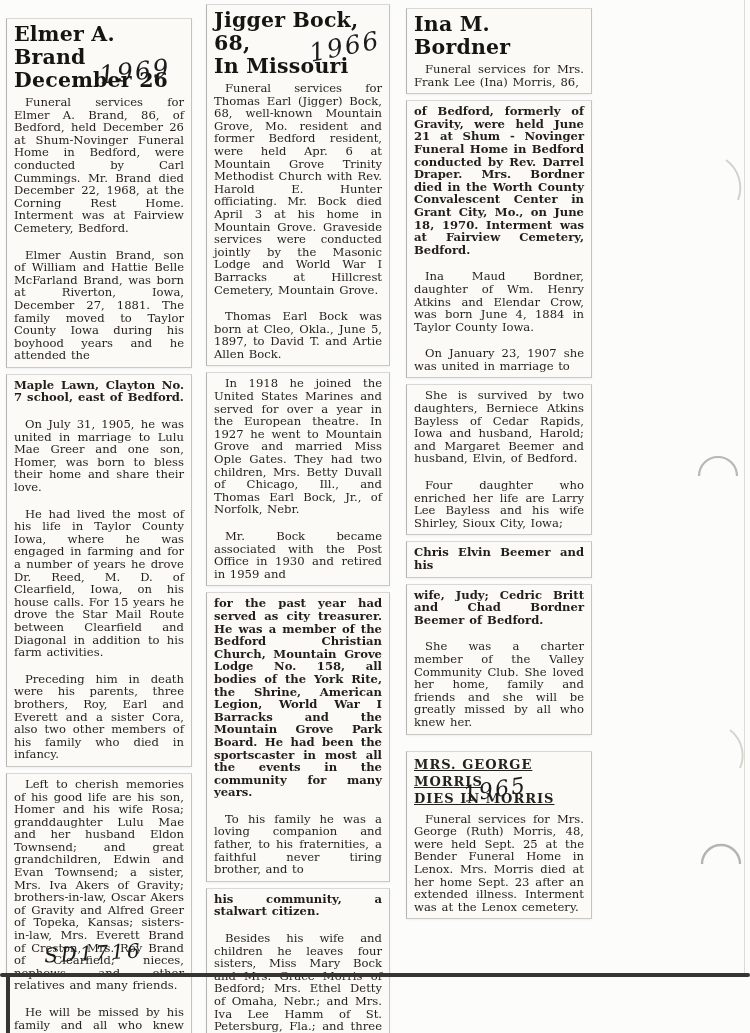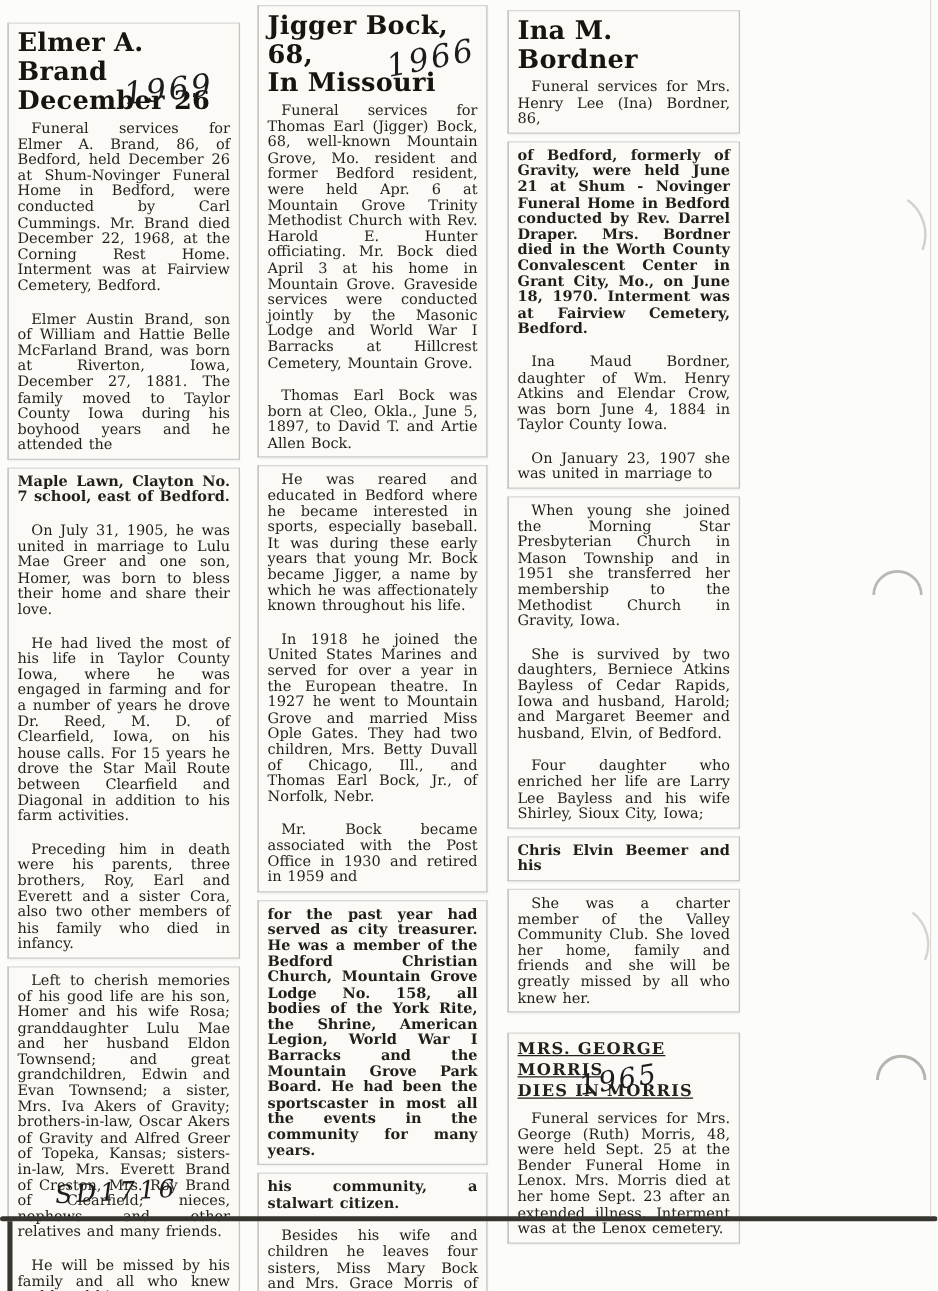--- a/index.html
+++ b/index.html
@@ -112,69 +112,69 @@
       <span>In Missouri</span>
     </h2>
     <span class="handwriting hw-1966">1966</span>
     <div class="body-text">
       <p>Funeral services for Thomas Earl (Jigger) Bock, 68, well-known Mountain Grove, Mo. resident and former Bedford resident, were held Apr. 6 at Mountain Grove Trinity Methodist Church with Rev. Harold E. Hunter officiating. Mr. Bock died April 3 at his home in Mountain Grove. Graveside services were conducted jointly by the Masonic Lodge and World War I Barracks at Hillcrest Cemetery, Mountain Grove.</p>
       <p>Thomas Earl Bock was born at Cleo, Okla., June 5, 1897, to David T. and Artie Allen Bock.</p>
     </div>
   </div>
   <div class="clip-piece">
     <div class="body-text">
-      <p>He was reared and educated in Bedford where he became interested in sports, especially baseball. It was during these early years that young Mr. Bock became Jigger, a name by which he was affectionately known throughout his life.</p>
       <p>In 1918 he joined the United States Marines and served for over a year in the European theatre. In 1927 he went to Mountain Grove and married Miss Ople Gates. They had two children, Mrs. Betty Duvall of Chicago, Ill., and Thomas Earl Bock, Jr., of Norfolk, Nebr.</p>
       <p>Mr. Bock became associated with the Post Office in 1930 and retired in 1959 and</p>
     </div>
   </div>
   <div class="clip-piece">
     <div class="body-text">
       <p class="cont">for the past year had served as city treasurer. He was a member of the Bedford Christian Church, Mountain Grove Lodge No. 158, all bodies of the York Rite, the Shrine, American Legion, World War I Barracks and the Mountain Grove Park Board. He had been the sportscaster in most all the events in the community for many years.</p>
+      <p>To his family he was a loving companion and father, to his fraternities, a faithful never tiring brother, and to</p>
     </div>
   </div>
   <div class="clip-piece">
     <div class="body-text">
       <p class="cont">his community, a stalwart citizen.</p>
       <p>Besides his wife and children he leaves four sisters, Miss Mary Bock and Mrs. Grace Morris of Bedford; Mrs. Ethel Detty of Omaha, Nebr.; and Mrs. Iva Lee Hamm of St. Petersburg, Fla.; and three grandchildren.</p>
 
     </div>
   </div>
 </div>
 
 <div class="col" id="col3">
   <div class="clip-piece">
     <h2 class="headline-lg">
       <span>Ina M. Bordner</span>
     </h2>
     <div class="body-text">
-      <p>Funeral services for Mrs. Henry Lee (Ina) Bordner, 86,</p>
+      <p>Funeral services for Mrs. Frank Lee (Ina) Morris, 86,</p>
     </div>
   </div>
   <div class="clip-piece">
     <div class="body-text">
       <p class="cont">of Bedford, formerly of Gravity, were held June 21 at Shum - Novinger Funeral Home in Bedford conducted by Rev. Darrel Draper. Mrs. Bordner died in the Worth County Convalescent Center in Grant City, Mo., on June 18, 1970. Interment was at Fairview Cemetery, Bedford.</p>
       <p>Ina Maud Bordner, daughter of Wm. Henry Atkins and Elendar Crow, was born June 4, 1884 in Taylor County Iowa.</p>
       <p>On January 23, 1907 she was united in marriage to</p>
     </div>
   </div>
   <div class="clip-piece">
     <div class="body-text">
-      <p>When young she joined the Morning Star Presbyterian Church in Mason Township and in 1951 she transferred her membership to the Methodist Church in Gravity, Iowa.</p>
       <p>She is survived by two daughters, Berniece Atkins Bayless of Cedar Rapids, Iowa and husband, Harold; and Margaret Beemer and husband, Elvin, of Bedford.</p>
       <p>Four daughter who enriched her life are Larry Lee Bayless and his wife Shirley, Sioux City, Iowa;</p>
     </div>
   </div>
   <div class="clip-piece">
     <div class="body-text">
       <p class="cont">Chris Elvin Beemer and his</p>
     </div>
   </div>
   <div class="clip-piece">
     <div class="body-text">
+      <p class="cont">wife, Judy; Cedric Britt and Chad Bordner Beemer of Bedford.</p>
       <p>She was a charter member of the Valley Community Club. She loved her home, family and friends and she will be greatly missed by all who knew her.</p>
     </div>
   </div>
 
   <div class="clip-piece" style="margin-top:16px;">
     <h3 class="headline-sm">
       <span>MRS. GEORGE MORRIS</span>
       <span>DIES IN MORRIS</span>
     </h3>
     <span class="handwriting hw-1965">1965</span>

